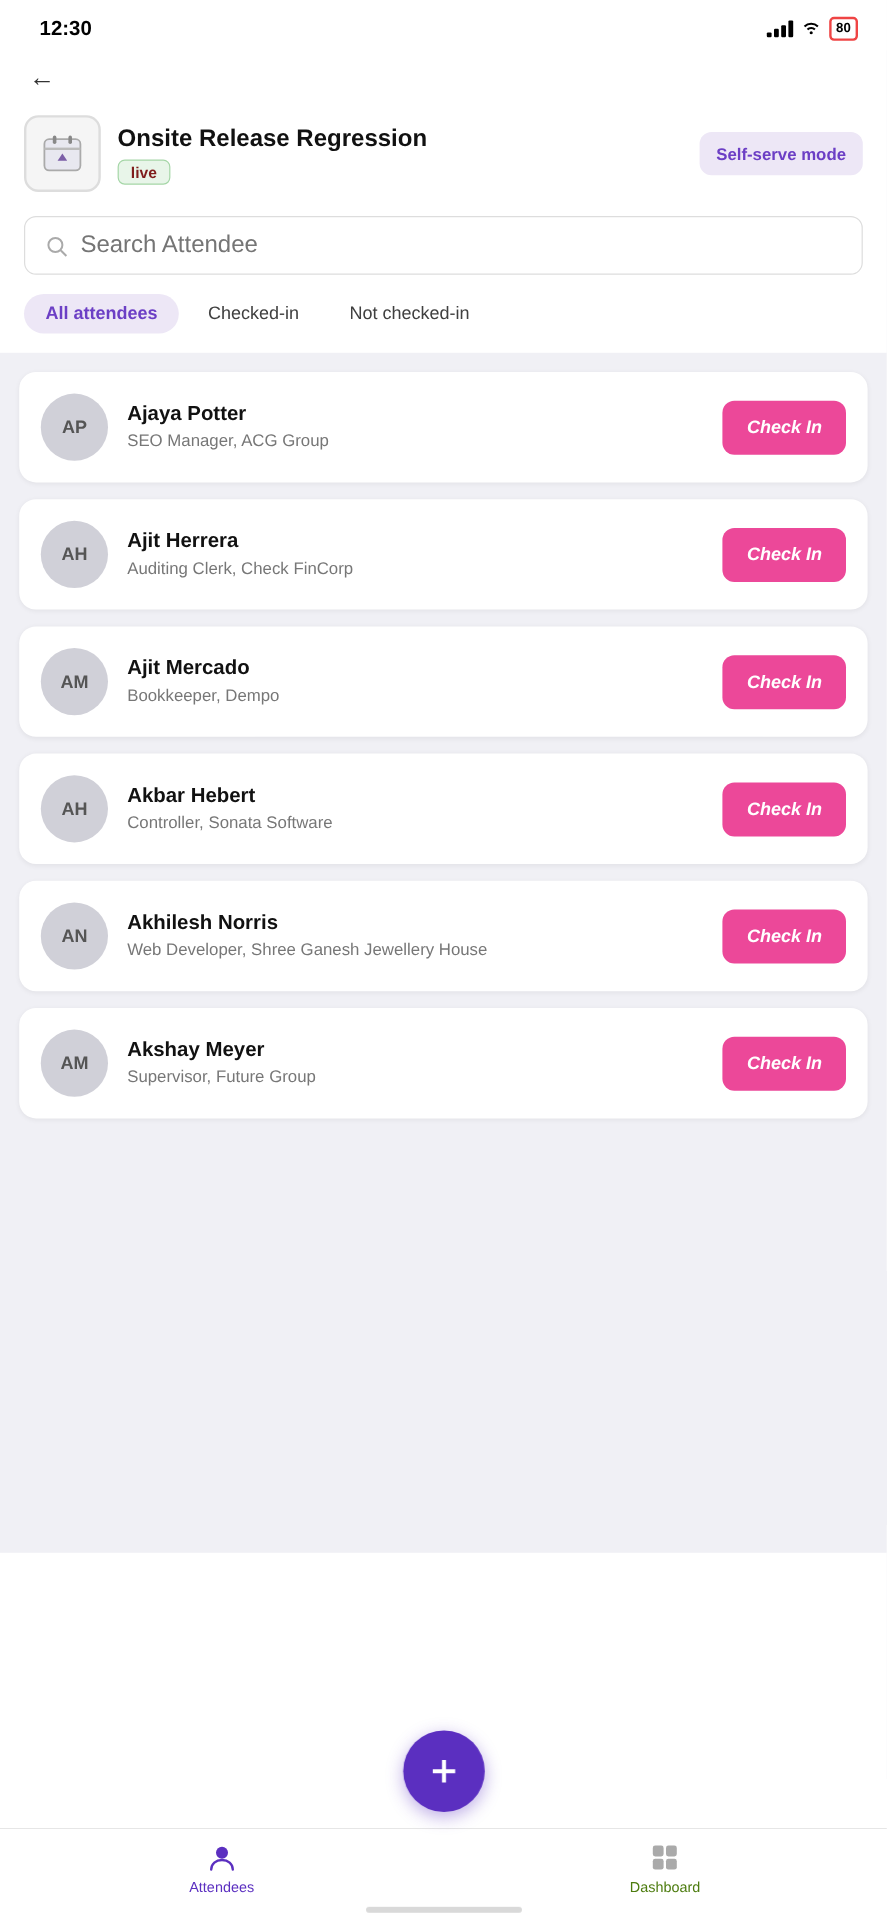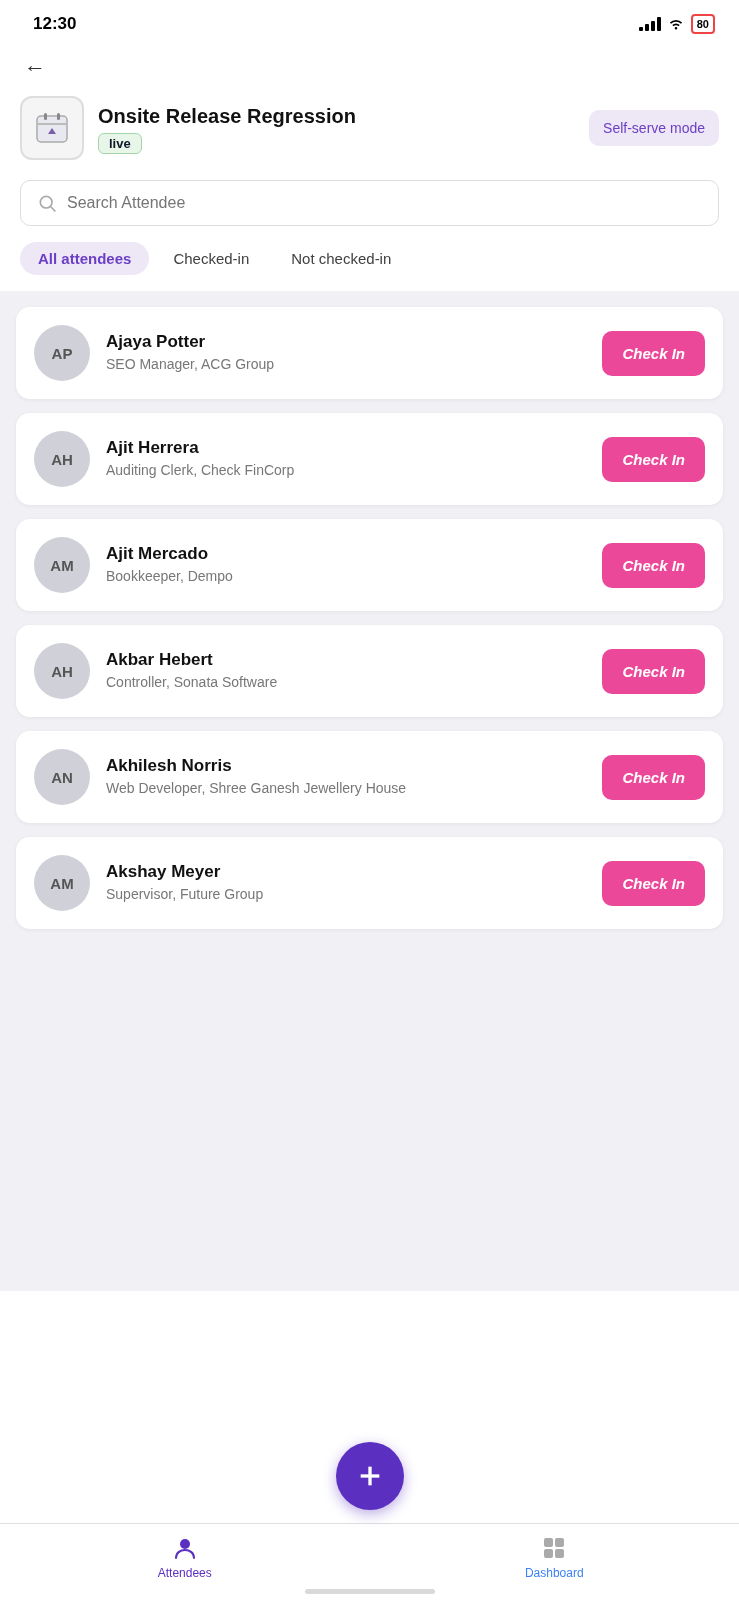--- a/index.html
+++ b/index.html
@@ -96,37 +96,37 @@
     }
     .event-title {
       font-size: 20px;
       font-weight: 700;
       color: #111;
       line-height: 1.3;
     }
     .live-badge {
       display: inline-block;
       background: #e8f5e9;
-      color: #0f172a;
+      color: #7f1d1d;
       border: 1px solid #a5d6a7;
       border-radius: 6px;
       padding: 2px 10px;
       font-size: 13px;
       font-weight: 600;
       margin-top: 4px;
       text-align: right;
     }
     .self-serve-btn {
       background: #ede7f6;
       color: #6c3fc5;
       border: none;
       border-radius: 10px;
       padding: 10px 14px;
       font-size: 14px;
-      font-weight: 400;
+      font-weight: 700;
       cursor: pointer;
       white-space: nowrap;
       flex-shrink: 0;
     }
 
     
     .search-container {
       margin: 4px 20px 16px 20px;
       border: 1.5px solid #ddd;
       border-radius: 10px;
@@ -138,21 +138,21 @@
     .search-container svg {
       width: 20px;
       height: 20px;
       color: #aaa;
       margin-right: 10px;
       flex-shrink: 0;
     }
     .search-input {
       border: none;
       outline: none;
-      font-size: 16px;
+      font-size: 20px;
       color: #888;
       width: 100%;
       background: transparent;
     }
 
     
     .tabs {
       display: flex;
       align-items: center;
       padding: 0 20px;
@@ -283,21 +283,21 @@
     }
     .nav-icon {
       width: 28px;
       height: 28px;
     }
     .nav-label {
       font-size: 12px;
       font-weight: 500;
     }
     .nav-item.active .nav-label { color: #5b2fc0; }
-    .nav-item.inactive .nav-label { color: #3b82f6; }
+    .nav-item.inactive .nav-label { color: #4d7c0f; }
 
     
     .home-indicator {
       position: fixed;
       bottom: 6px;
       left: 50%;
       transform: translateX(-50%);
       width: 130px;
       height: 5px;
       background: #000;

